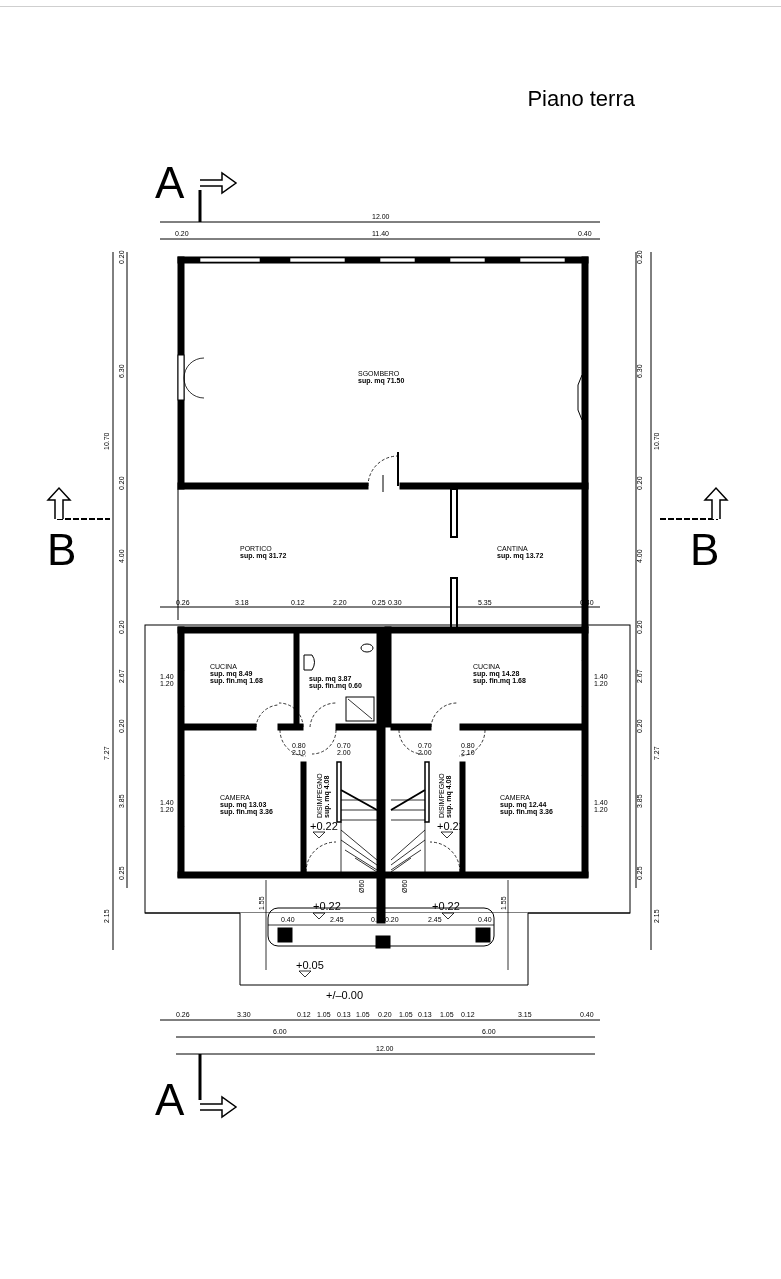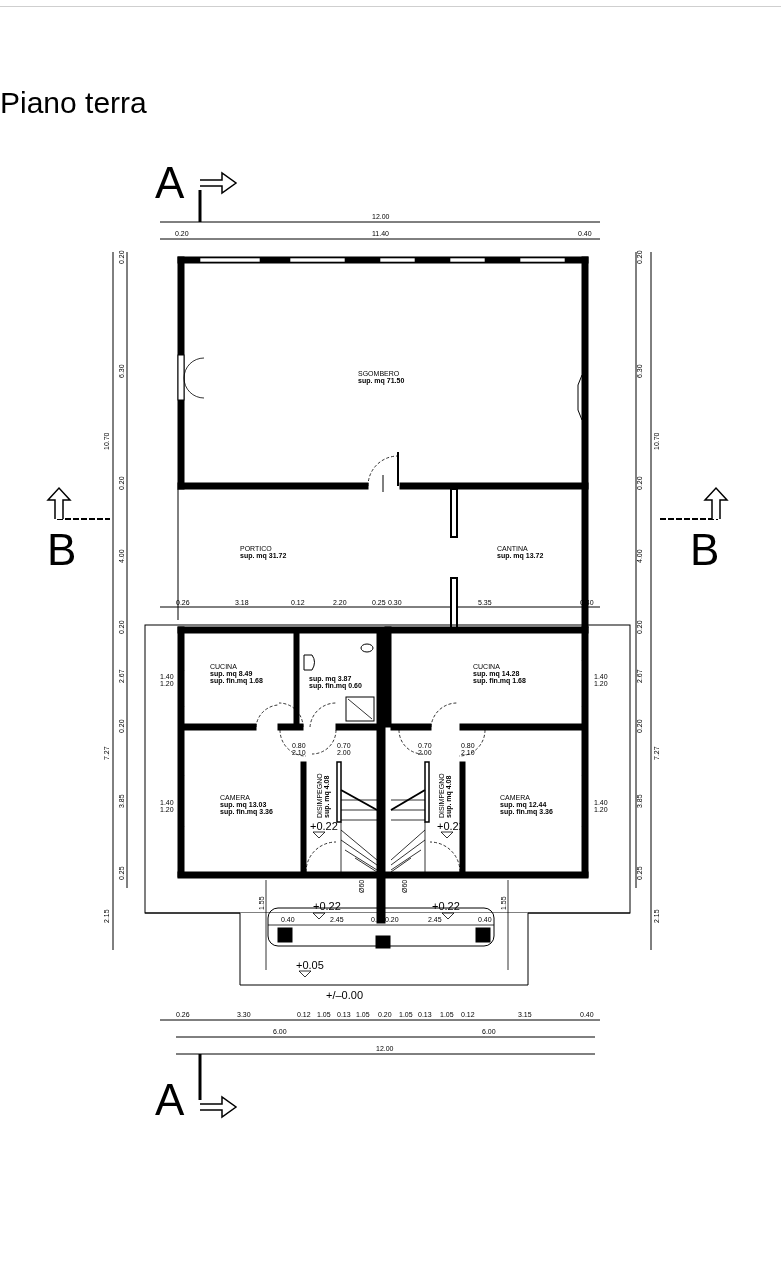--- a/index.html
+++ b/index.html
@@ -1,18 +1,18 @@
 <!DOCTYPE html>
 <html><head>
 <meta charset="utf-8">
 <style>
   html, body { margin: 0; padding: 0; background: #ffffff; }
   body { width: 781px; height: 1279px; position: relative; overflow: hidden; font-family: "Liberation Sans", sans-serif; color: #000; }
   .topline { position: absolute; left: 0; top: 6px; width: 781px; height: 1px; background: #cfcfcf; }
-  .title { position: absolute; left: 0; width: 635px; top: 86px; text-align: left; font-size: 30px; }
+  .title { position: absolute; left: 0; width: 635px; top: 86px; text-align: right; font-size: 22px; }
   svg { position: absolute; left: 0; top: 0; }
   .lbl { font-family: "Liberation Sans", sans-serif; }
   .dim { font-size: 7px; }
   .room { font-size: 7px; }
   .roomb { font-size: 7px; font-weight: bold; }
   .lvl { font-size: 11px; }
   .sec { font-size: 44px; }
 </style>
 </head>
 <body>

